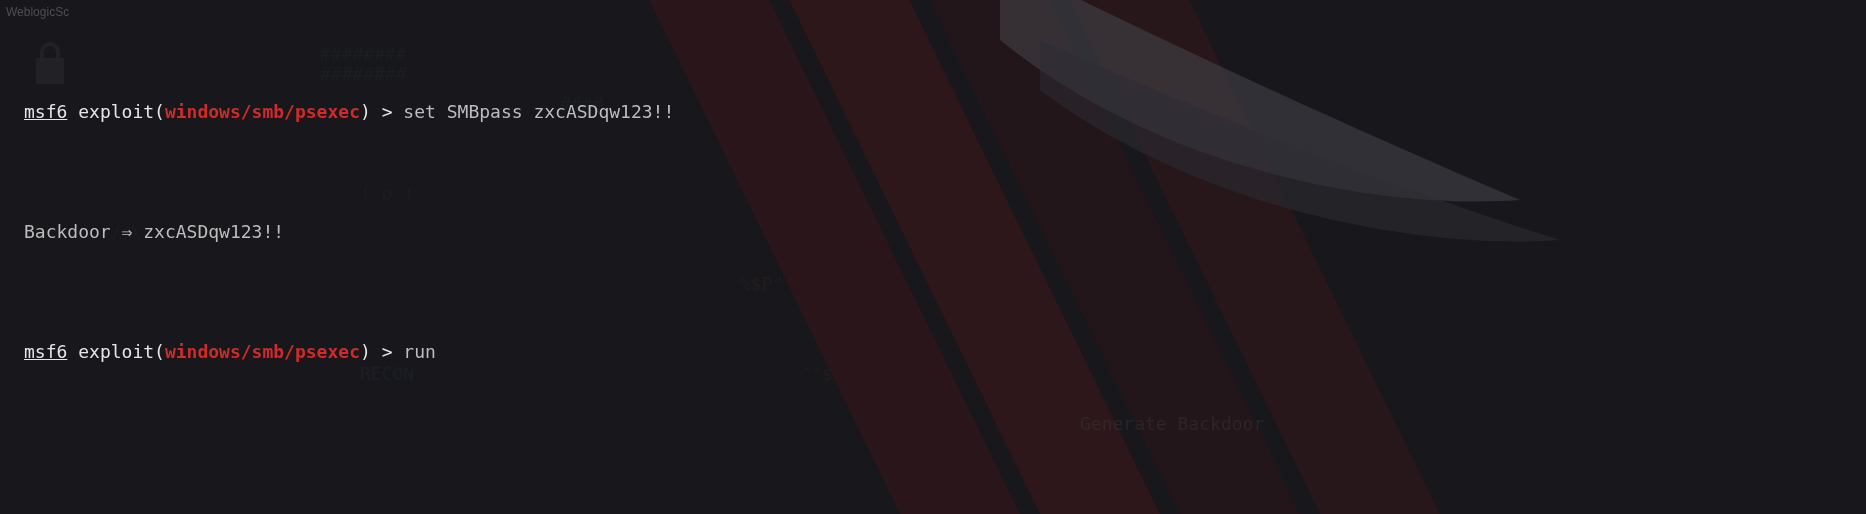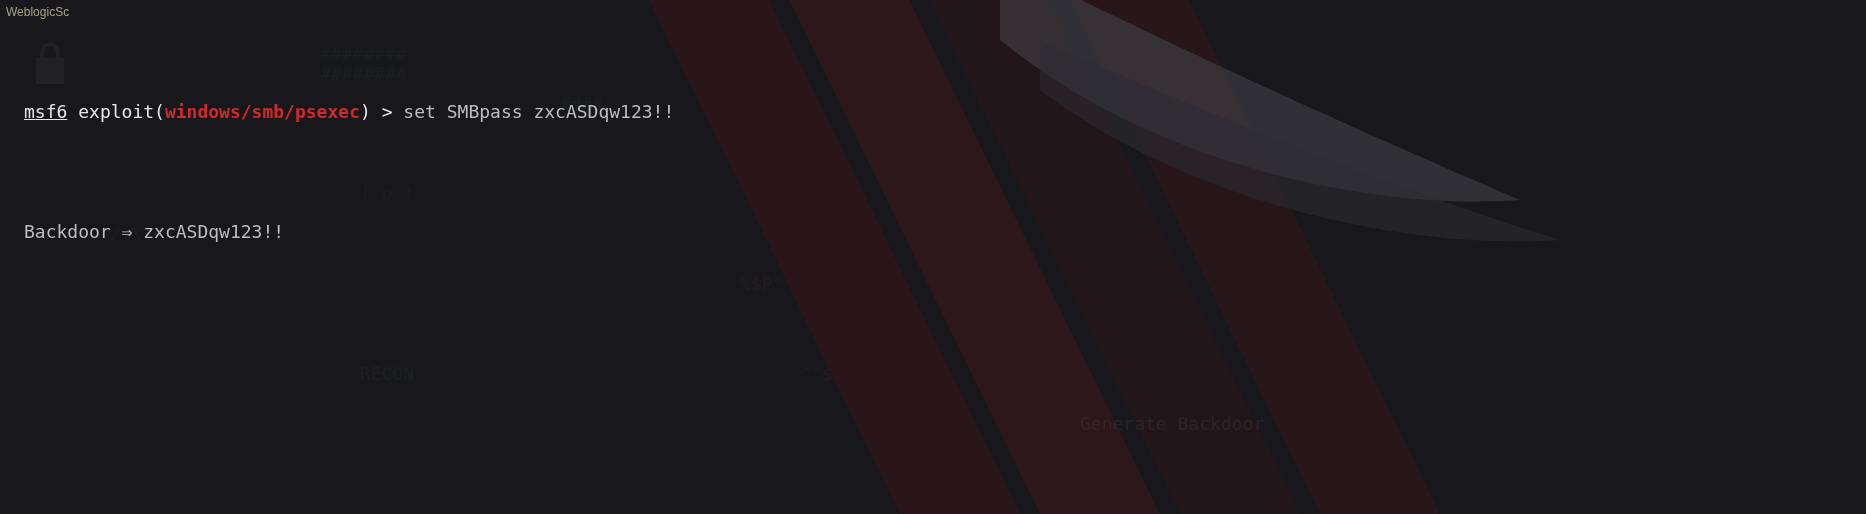--- a/index.html
+++ b/index.html
@@ -35,21 +35,21 @@
   .u { text-decoration: underline; }
   .white { color: #e6e6e6; }
   .grey  { color: #bdbdbd; }
   .red   { color: #d12a2a; font-weight: 600; }
   .arrow { color: #bfbfbf; }
   .tab-ghost {
     position: absolute;
     top: 0;
     left: 6px;
     font-size: 12px;
-    color: #fef9c3;
+    color: #737373;
     opacity: 0.6;
     z-index: 2;
     font-family: sans-serif;
   }
   .ghost-icon {
     position: absolute;
     left: 30px;
     top: 40px;
     opacity: 0.08;
     z-index: 0;
@@ -103,20 +103,21 @@
 
 <div class="term">
 
   
   <div class="line"><span class="u white">msf6</span> <span class="white">exploit</span><span class="white">(</span><span class="red">windows/smb/psexec</span><span class="white">) </span><span class="white">&gt;</span> <span class="grey">set SMBpass zxcASDqw123!!</span></div>
 
   
   <div class="line"><span class="grey">Backdoor</span> <span class="arrow">⇒</span> <span class="grey">zxcASDqw123!!</span></div>
 
   
+  <div class="line"><span class="u white">msf6</span> <span class="white">exploit</span><span class="white">(</span><span class="red">windows/smb/psexec</span><span class="white">) </span><span class="white">&gt;</span> <span class="grey">run</span></div>
 
   <div class="line">&nbsp;</div>
 
   
   
 
   
   
 
   

